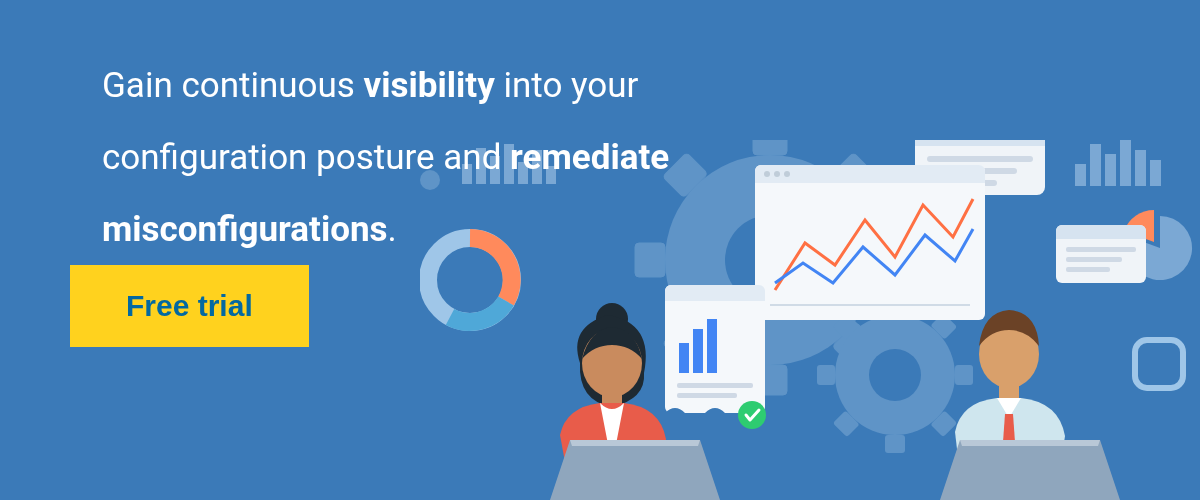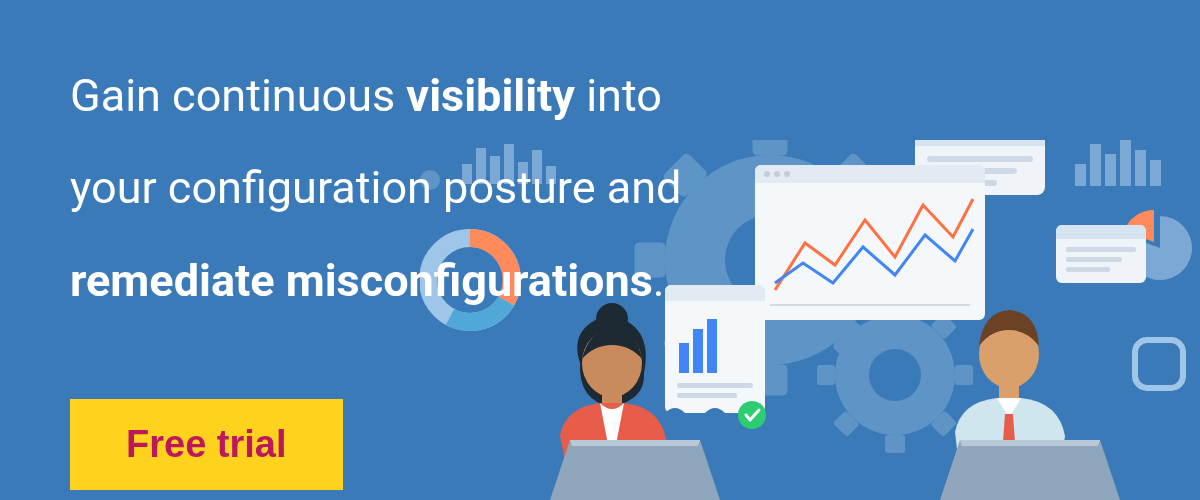--- a/index.html
+++ b/index.html
@@ -13,34 +13,34 @@
     }
     .content {
       position: absolute;
       left: 70px;
       top: 50px;
       width: 660px;
       z-index: 10;
     }
     .heading {
       color: #ffffff;
-      font-size: 45px;
+      font-size: 35px;
       line-height: 2.05;
       font-weight: 400;
+      margin-left: 32px;
     }
     .heading b {
       font-weight: 700;
     }
     .cta {
       display: inline-block;
-      margin-top: 72px;
       background: #ffd21e;
-      color: #be185d;
+      color: #0369a1;
       padding: 24px 56px;
-      font-size: 38px;
+      font-size: 30px;
       font-weight: 700;
       border: none;
       cursor: pointer;
     }
     .illustration {
       position: absolute;
       right: 0;
       bottom: 0;
       width: 780px;
       height: 360px;

